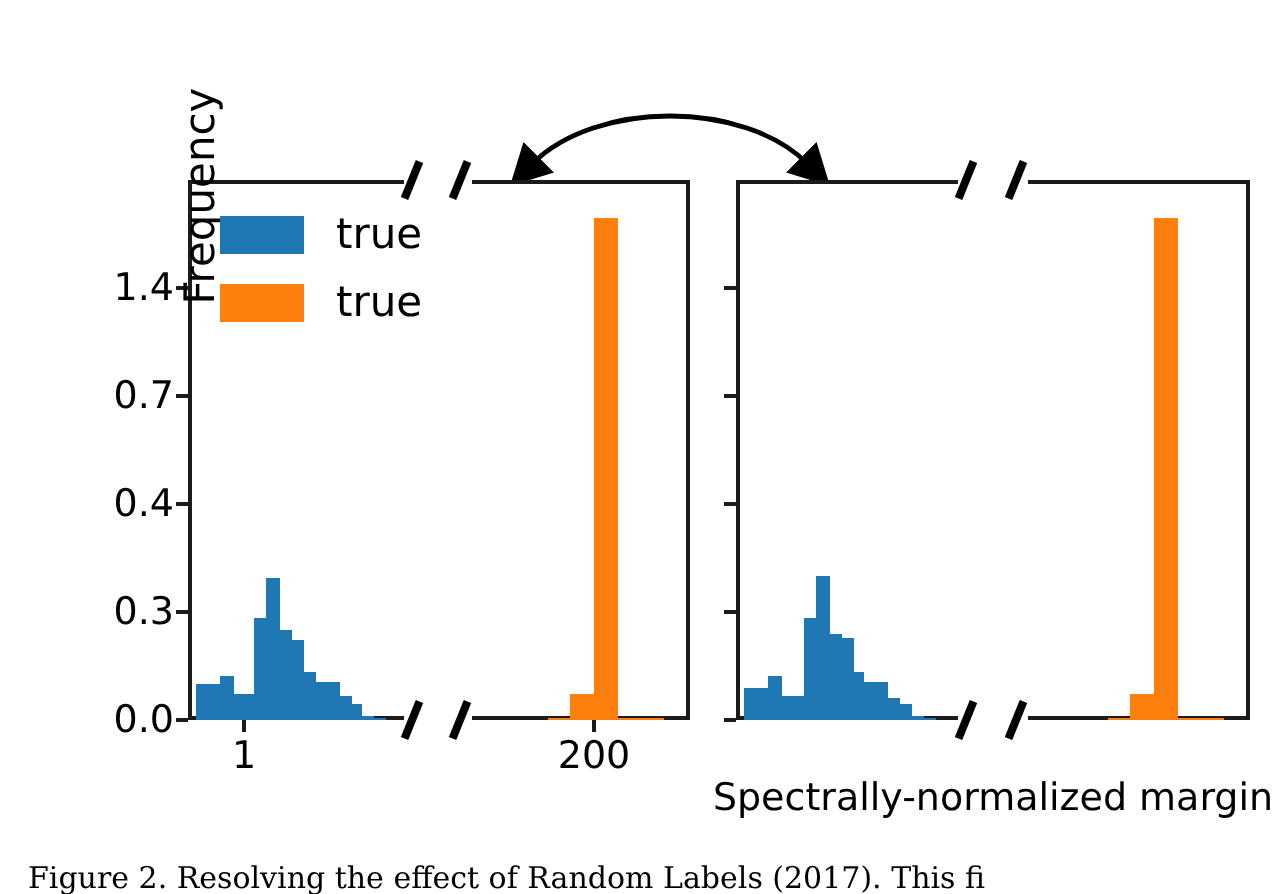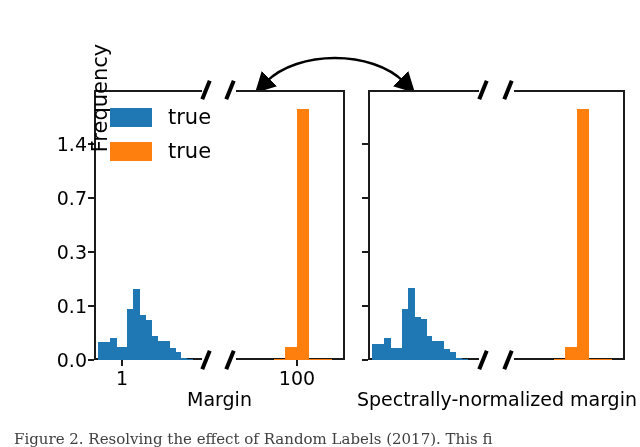--- a/index.html
+++ b/index.html
@@ -63,21 +63,21 @@
   .legrow{display:flex;align-items:center;height:26px;margin-bottom:8px;}
   .legswatch{width:42px;height:19px;margin-right:16px;}
   .legswatch.true{background:#1f77b4;}
   .legswatch.rand{background:#ff7f0e;}
   .legtext{font-size:21px;line-height:1;}
 
   
   .caption{
     position:absolute;left:14px;top:430px;width:612px;
     font-family:"DejaVu Serif","Liberation Serif",serif;
-    font-size:15px;line-height:19px;color:#404040;overflow:hidden;height:17px;
+    font-size:15px;line-height:19px;color:#000000;overflow:hidden;height:17px;
   }
 </style>
 </head>
 <body>
 
 <div id="fig">
 
 
   <svg class="arrow-svg" viewBox="0 0 170 38">
     <defs>
@@ -90,23 +90,23 @@
     </defs>
     <path d="M16,30 C48,-2 122,-2 154,30" fill="none" stroke="#000" stroke-width="2.4" marker-start="url(#ahL)" marker-end="url(#ahR)"></path>
   </svg>
 
   <div class="panel left">
     <div class="axframe"></div>
 
     <div class="ytickmark" style="top:100.00%"></div>
     <div class="ytick" style="top:100.00%">0.0</div>
     <div class="ytickmark" style="top:80.00%"></div>
-    <div class="ytick" style="top:80.00%">0.1</div>
+    <div class="ytick" style="top:80.00%">0.3</div>
     <div class="ytickmark" style="top:60.00%"></div>
-    <div class="ytick" style="top:60.00%">0.3</div>
+    <div class="ytick" style="top:60.00%">0.4</div>
     <div class="ytickmark" style="top:40.00%"></div>
     <div class="ytick" style="top:40.00%">0.7</div>
     <div class="ytickmark" style="top:20.00%"></div>
     <div class="ytick" style="top:20.00%">1.4</div>
 
     <div class="ylabel">Frequency</div>
 
     <div class="subax" id="L-A" style="left:0;width:116px;">
       <div class="plotarea" id="L-A-plot">
           <div class="bar true" style="left: 4px; width: 7px; height: 17.55px;"></div>
@@ -150,23 +150,22 @@
     <div class="brk" style="left:105px;top:260px;">
         <i></i>
       </div>
     <div class="brk" style="left:129px;top:260px;">
         <i></i>
       </div>
 
     <div class="xtickmark" style="left:28px;"></div>
     <div class="xtick" style="left:28px;">1</div>
     <div class="xtickmark" style="left:203px;"></div>
-    <div class="xtick" style="left:203px;">100</div>
-
-    <div class="xlabel" style="left:0;width:251px;top:298px;">Margin</div>
+    <div class="xtick" style="left:203px;">200</div>
+
 
     <div class="legend">
       <div class="legrow">
         <div class="legswatch true"></div>
         <div class="legtext">true</div>
       </div>
       <div class="legrow">
         <div class="legswatch rand"></div>
         <div class="legtext">true</div>
       </div>
@@ -220,20 +219,20 @@
         <i></i>
       </div>
     <div class="brkmask" style="left:111px;top:267px;width:35px;height:6px;"></div>
     <div class="brk" style="left:108px;top:260px;">
         <i></i>
       </div>
     <div class="brk" style="left:133px;top:260px;">
         <i></i>
       </div>
 
-    <div class="xlabel" style="left:-12px;width:281px;top:298px;text-align:right;">Spectrally-normalized margin</div>
+    <div class="xlabel" style="left:-12px;width:281px;top:298px;">Spectrally-normalized margin</div>
   </div>
 
   <div class="caption">
     <span>Figure 2. Resolving the effect of Random Labels (2017). This fi</span>
   </div>
 
 </div>
 
 </body></html>

